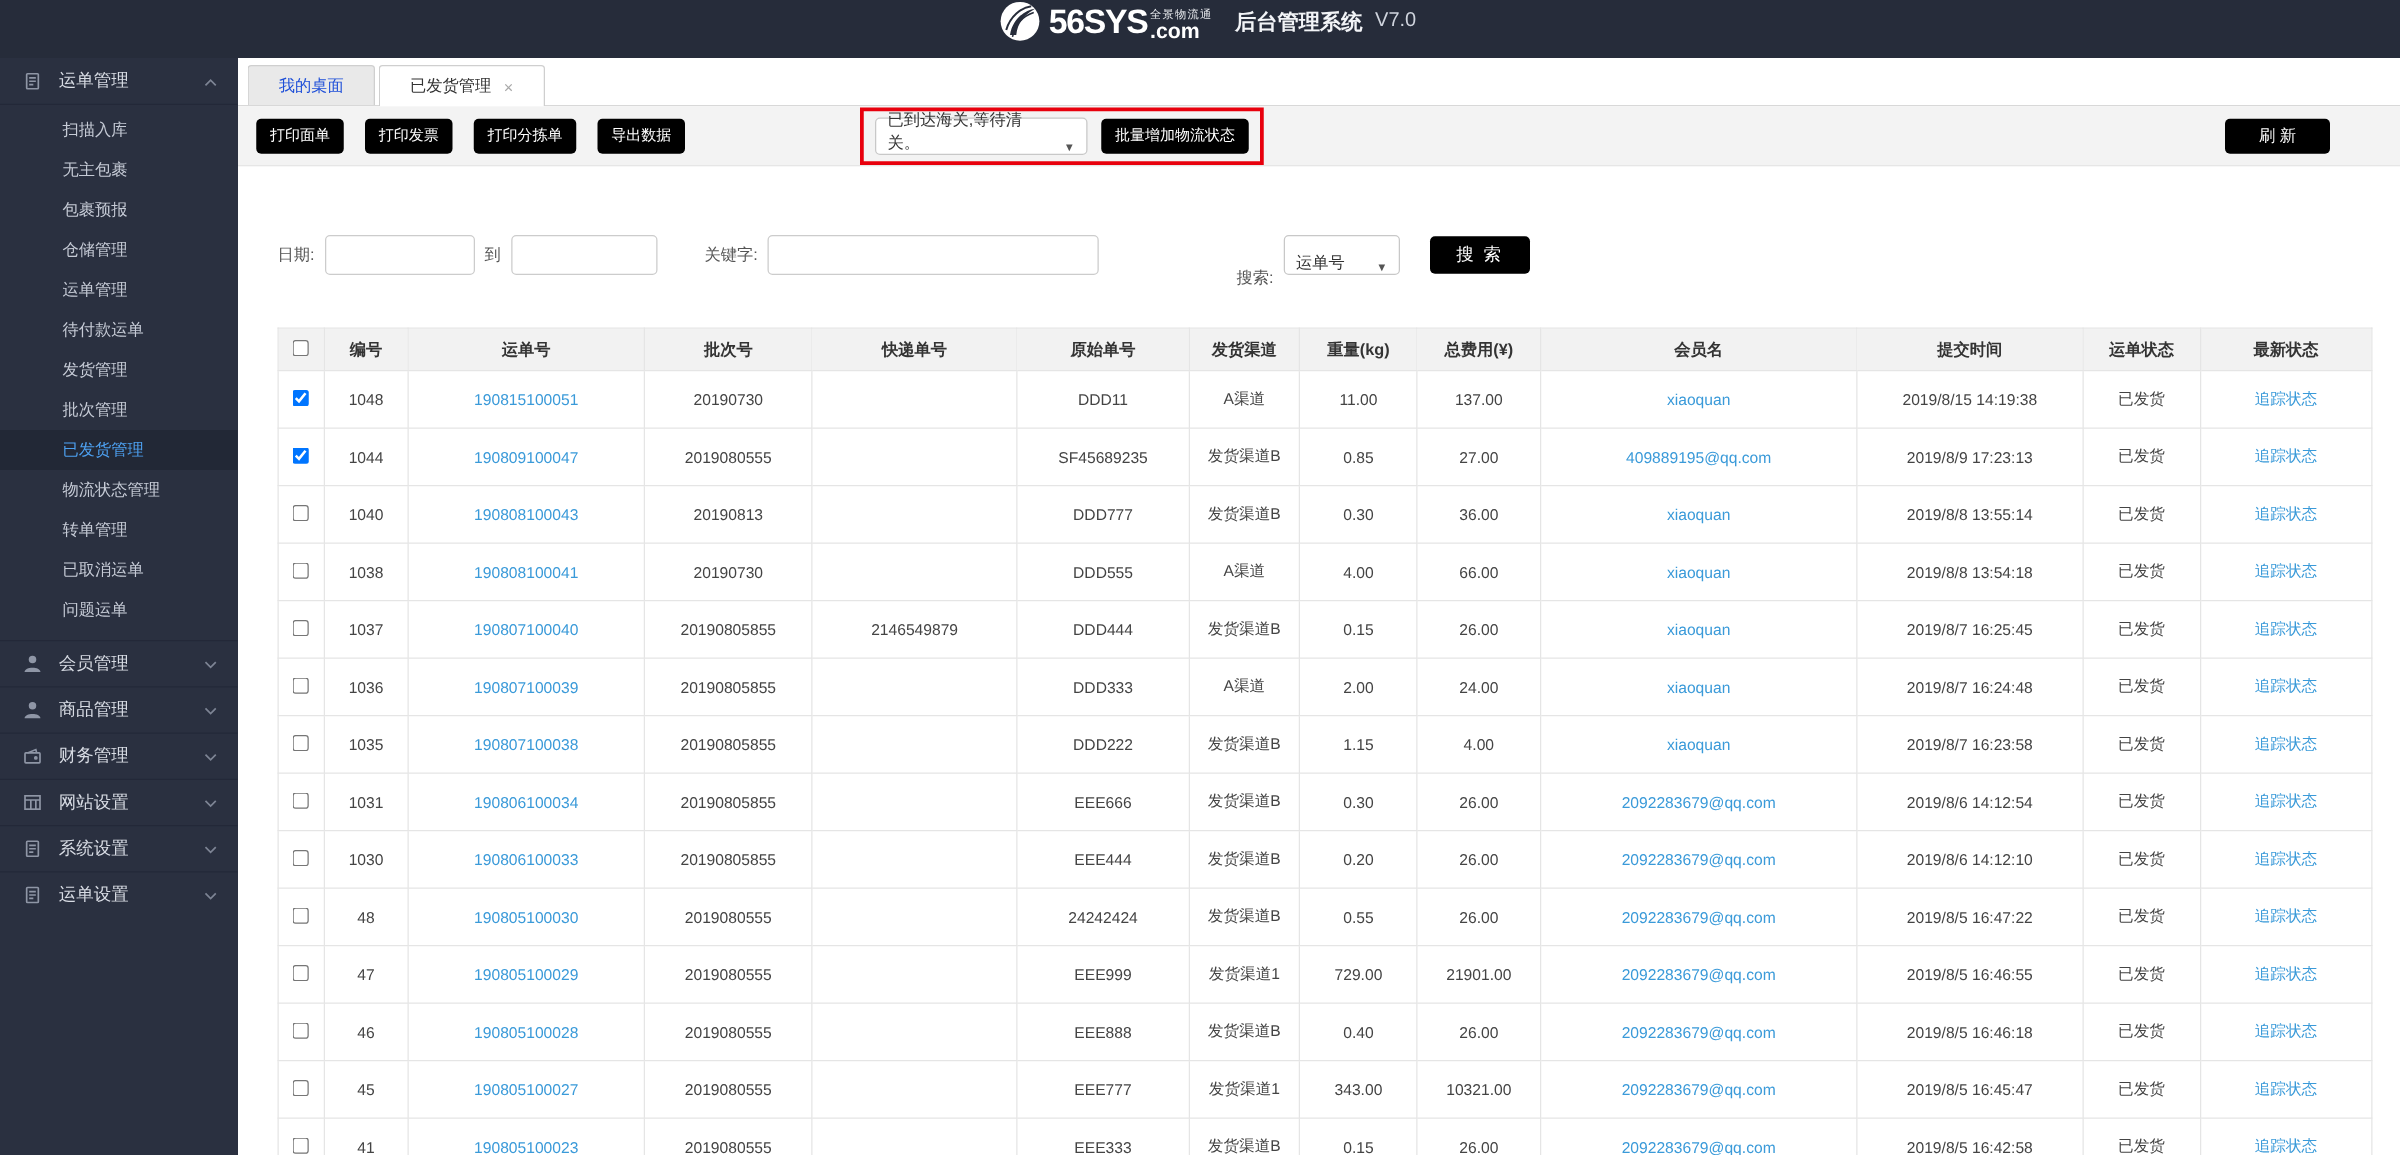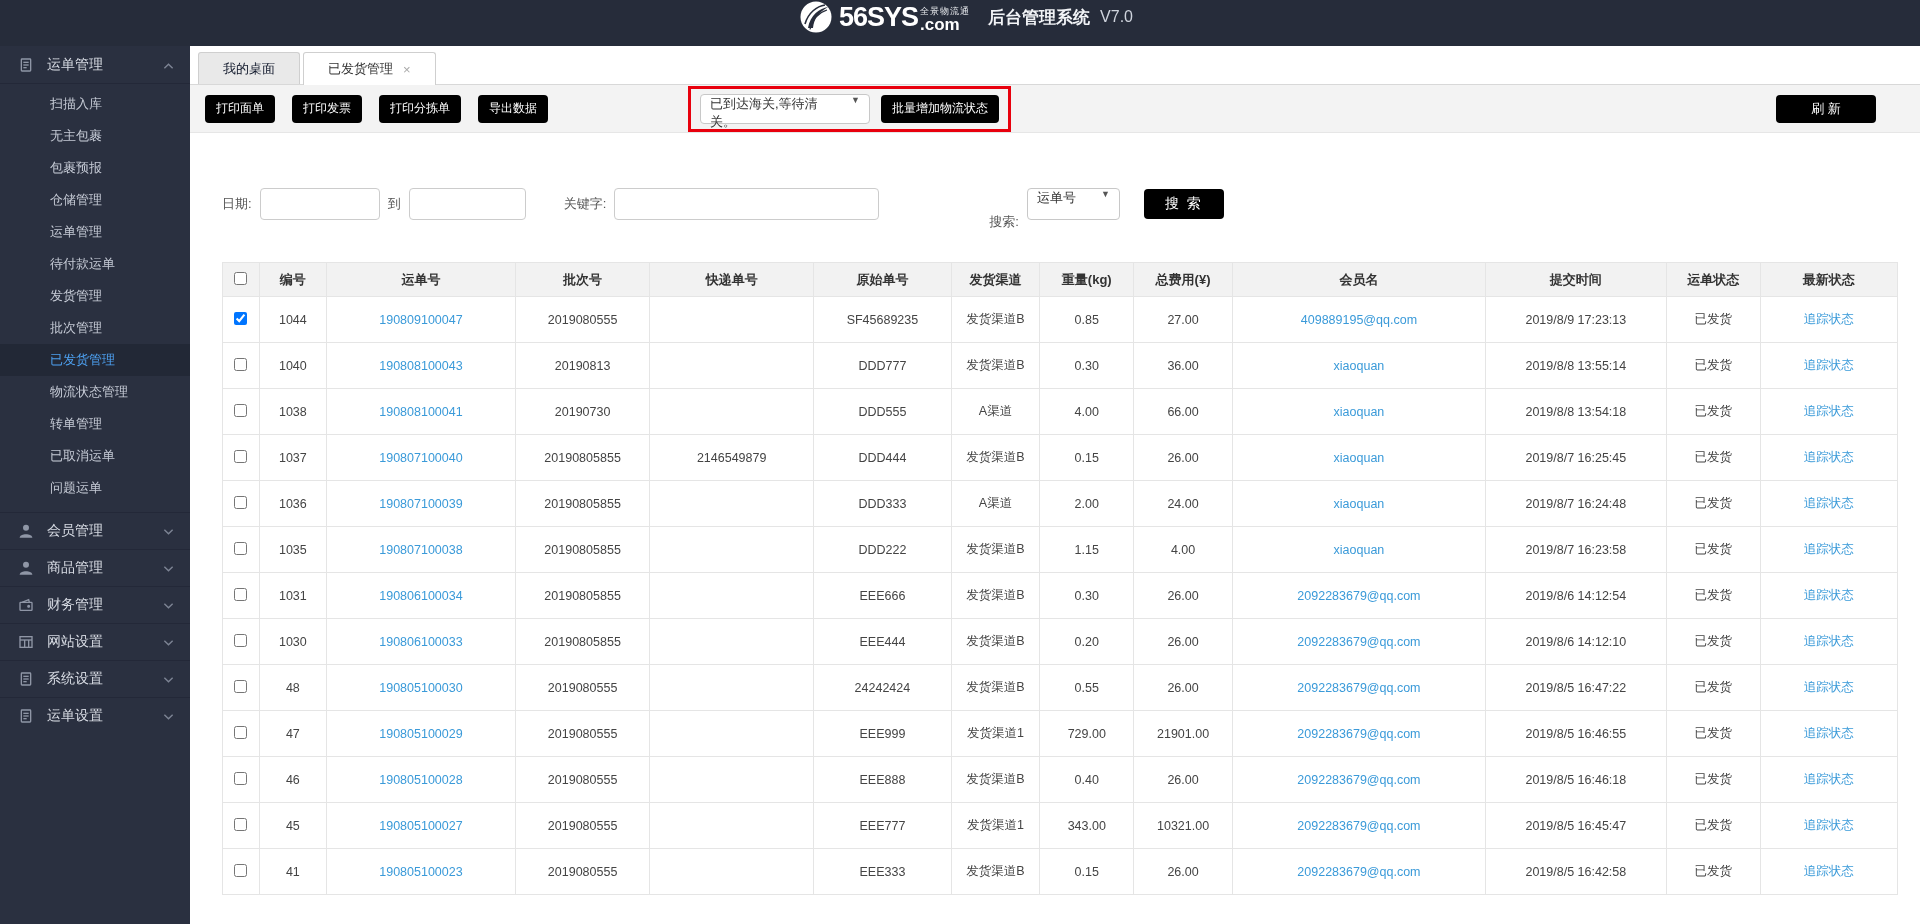--- a/index.html
+++ b/index.html
@@ -35,38 +35,38 @@
   .side-items { border-top:1px solid #232838; padding:4px 0 8px 0; }
   .side-item { height:32px; line-height:32px; padding-left:50px; color:#c6cbd6; font-size:13px; cursor:pointer; }
   .side-item.active { background:#222836; color:#4da0f0; }
 
   
   .main { margin-left:190px; padding-top:46px; height:924px; overflow:hidden; background:#fff; }
 
   .tabbar { height:39px; background:#fff; border-bottom:1px solid #d8d8d8;
     display:flex; align-items:flex-end; padding-left:8px; }
   .tab { height:32px; padding:0 24px; background:#e9e9e9; border:1px solid #cfcfcf; border-bottom:none;
-    border-radius:3px 3px 0 0; font-size:13px; color:#0f172a; margin-right:3px;
+    border-radius:3px 3px 0 0; font-size:13px; color:#1d4ed8; margin-right:3px;
     display:flex; align-items:center; gap:10px; cursor:pointer; }
   .tab.active { background:#fff; color:#333; height:33px; margin-bottom:-1px; z-index:2; }
   .tab-close { color:#a8a8a8; font-size:13px; cursor:pointer; }
 
   .toolbar { height:48px; background:#f3f3f3; border-bottom:1px solid #e6e6e6;
     display:flex; align-items:center; padding:0 40px 0 15px; }
   .btn-blue { background:#000000; color:#fff; border:none; border-radius:4px; font-size:12px;
     height:28px; padding:0 11px; margin-right:17px; cursor:pointer; font-family:inherit; white-space:nowrap; }
   .red-box { border:3px solid #e8000d; display:flex; align-items:center; gap:11px;
     padding:5px 9px; margin-left:123px; }
   .red-box .btn-blue { margin-right:0; }
   .selectbox { background:#fff; border:1px solid #c8c8c8; border-radius:4px; height:30px;
-    display:flex; align-items:flex-start; justify-content:space-between; padding:0 9px;
+    display:flex; align-items:flex-end; justify-content:space-between; padding:0 9px;
     font-size:13px; color:#333; cursor:pointer; }
   .sel-status { width:170px; }
   .caret { font-size:9px; color:#555; margin-left:8px; }
-  .btn-refresh { margin-left:auto; margin-right:4px; width:100px; font-size:13px; }
+  .btn-refresh { margin-left:auto; margin-right:16px; width:84px; font-size:13px; }
 
   .search-row { display:flex; align-items:center; padding:44px 0 0 32px; font-size:13px; color:#555; }
   .search-row input { height:32px; border:1px solid #ccc; border-radius:4px; font-size:13px;
     padding:0 8px; font-family:inherit; color:#333; outline:none; }
   .inp-from { width:120px; margin:0 8px; }
   .inp-to { width:117px; margin-left:8px; }
   .inp-kw { width:265px; margin-left:8px; }
   .lbl-kw { margin-left:38px; }
   .lbl-search { margin-left:110px;margin-top:36px; }
   .sel-type { width:93px; height:32px; margin-left:8px; }
@@ -299,20 +299,35 @@
             <th>总费用(¥)</th>
             <th>会员名</th>
             <th>提交时间</th>
             <th>运单状态</th>
             <th>最新状态</th>
           </tr>
         </thead>
       <tbody>
           <tr>
             <td><input type="checkbox" checked="" style=""></td>
+            <td>1048</td>
+            <td><a class="cell-link">190815100051</a></td>
+            <td>20190730</td>
+            <td></td>
+            <td>DDD11</td>
+            <td>A渠道</td>
+            <td>11.00</td>
+            <td>137.00</td>
+            <td><a class="cell-link">xiaoquan</a></td>
+            <td>2019/8/15 14:19:38</td>
+            <td>已发货</td>
+            <td><a class="cell-link">追踪状态</a></td>
+          </tr>
+          <tr>
+            <td><input type="checkbox" checked="" style=""></td>
             <td>1044</td>
             <td><a class="cell-link">190809100047</a></td>
             <td>2019080555</td>
             <td></td>
             <td>SF45689235</td>
             <td>发货渠道B</td>
             <td>0.85</td>
             <td>27.00</td>
             <td><a class="cell-link">409889195@qq.com</a></td>
             <td>2019/8/9 17:23:13</td>

